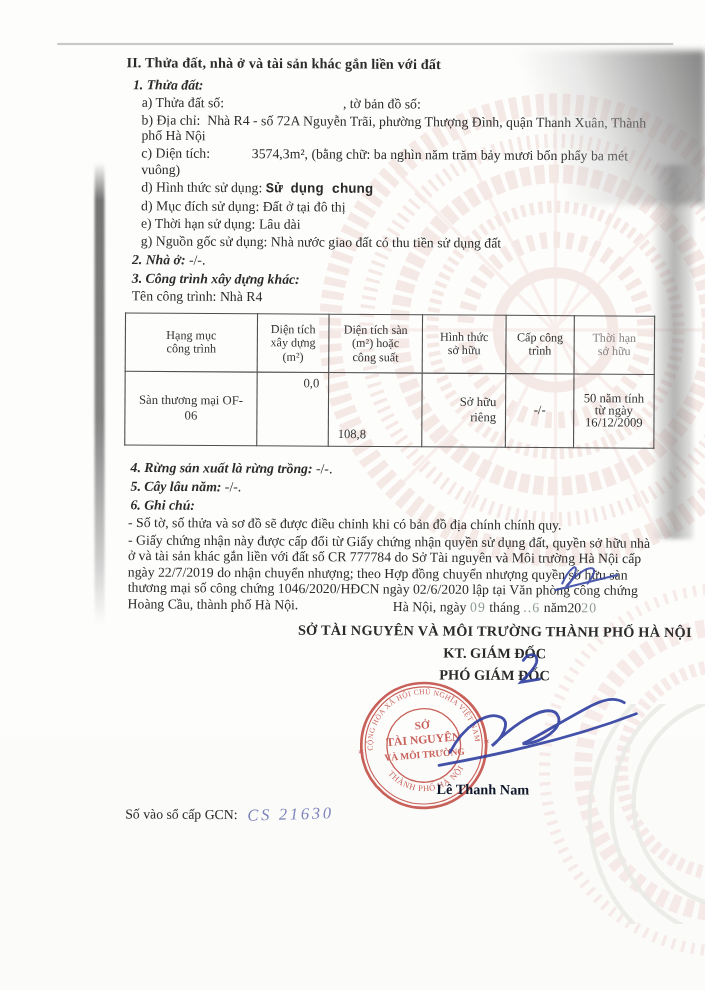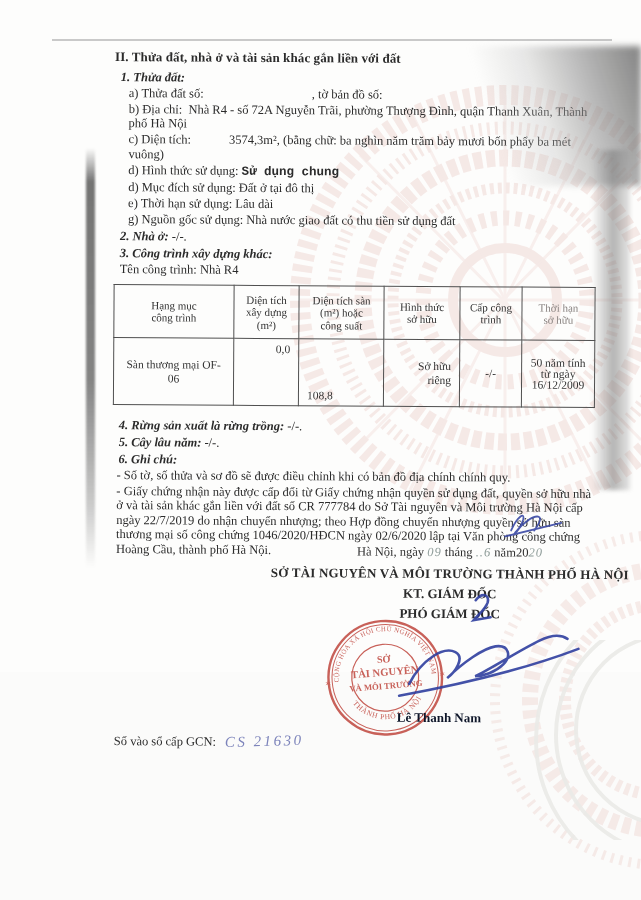--- a/index.html
+++ b/index.html
@@ -42,21 +42,21 @@
   table.ct td{font-size:11.5px;height:60px;padding:3px 8px;color:#333;}
   td.c-item{text-align:center;vertical-align:middle;}
   td.c-build{text-align:right;vertical-align:top;padding-right:7px;}
   td.c-floor{text-align:left;vertical-align:bottom;padding-right:5px;}
   td.c-own{text-align:right;vertical-align:middle;}
   td.c-grade{text-align:center;vertical-align:middle;}
   td.c-term{font-size:9.5px;line-height:11px;text-align:center;vertical-align:middle;color:#8a8482;}
 
   .signing{position:absolute;left:262px;top:543px;width:382px;text-align:center;z-index:2;}
   .date-line{font-size:12.5px;color:#2e2e2e;}
-  .hand{color:#8e9c99;font-style:italic;letter-spacing:1px;}
+  .hand{color:#8e9c99;letter-spacing:1px;}
   .agency{font-size:13px;font-weight:bold;margin-top:6px;letter-spacing:.2px;white-space:nowrap;}
   .kt{font-size:13px;font-weight:bold;margin-top:4px;}
   .deputy{font-size:13px;font-weight:bold;margin-top:4px;}
   .signer{position:absolute;left:368px;top:708px;width:150px;text-align:center;
     font-size:13px;font-weight:bold;color:#0f172a;z-index:4;}
   .stamp-wrap{position:absolute;left:313px;top:600px;width:152px;height:152px;z-index:3;transform:rotate(-5deg);opacity:.92;}
   .sig-wrap{position:absolute;left:395px;top:586px;width:200px;height:132px;z-index:4;}
   .para-initial{position:absolute;left:506px;top:504px;width:62px;height:32px;z-index:4;}
   .footer{position:absolute;left:118px;top:732px;font-size:12.5px;z-index:2;}
   .footer .hand-blue{color:#7d84bb;font-size:15px;letter-spacing:2.5px;font-style:italic;

